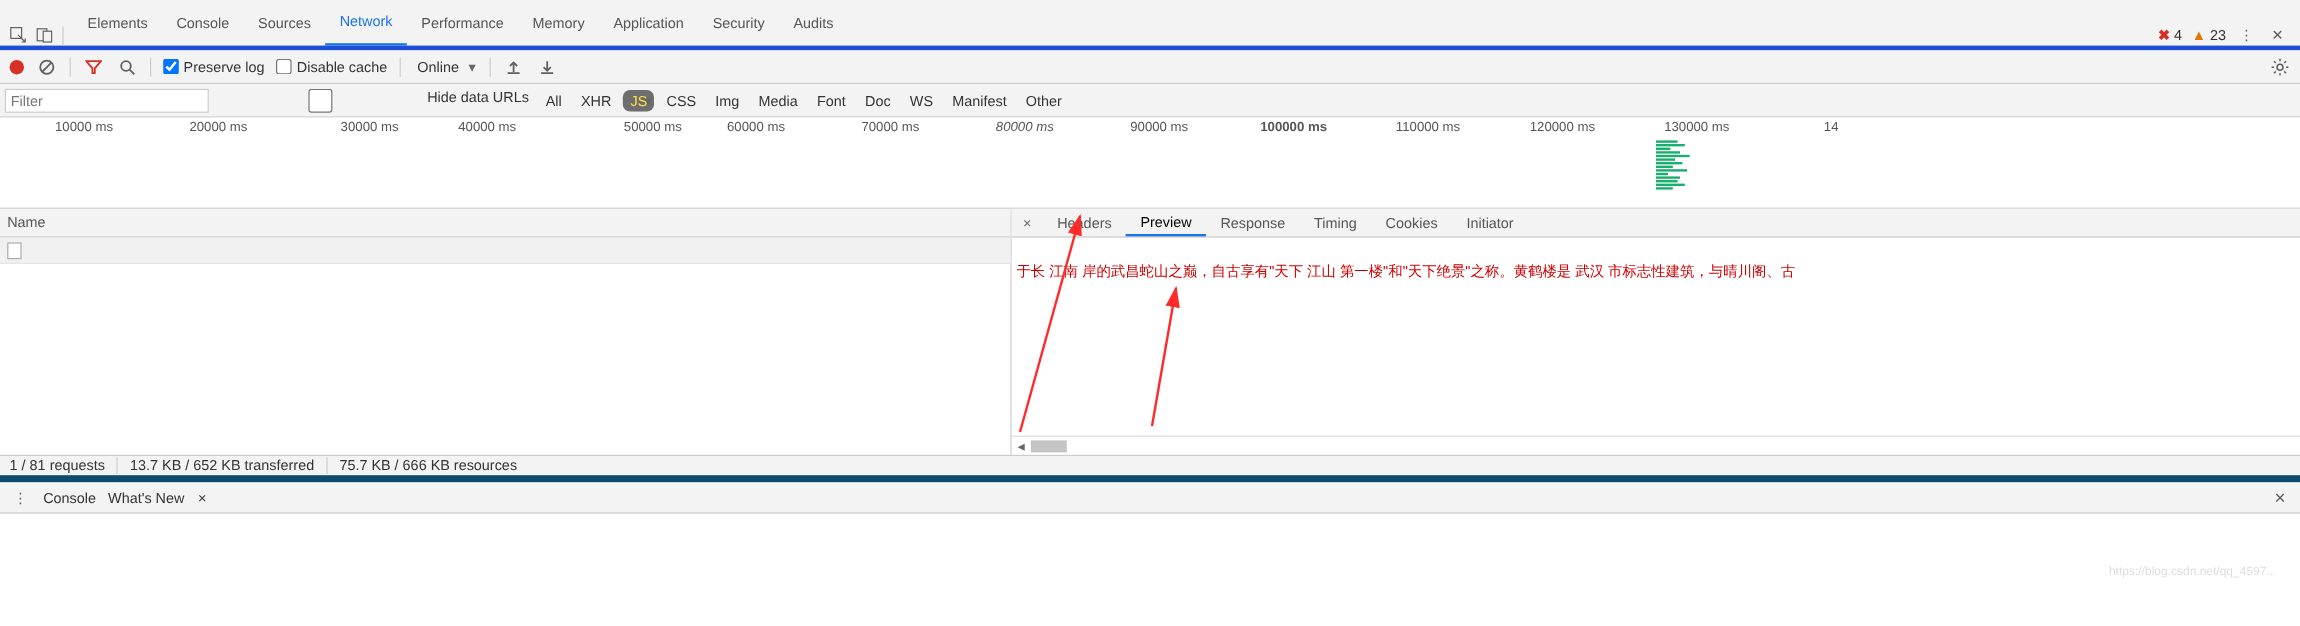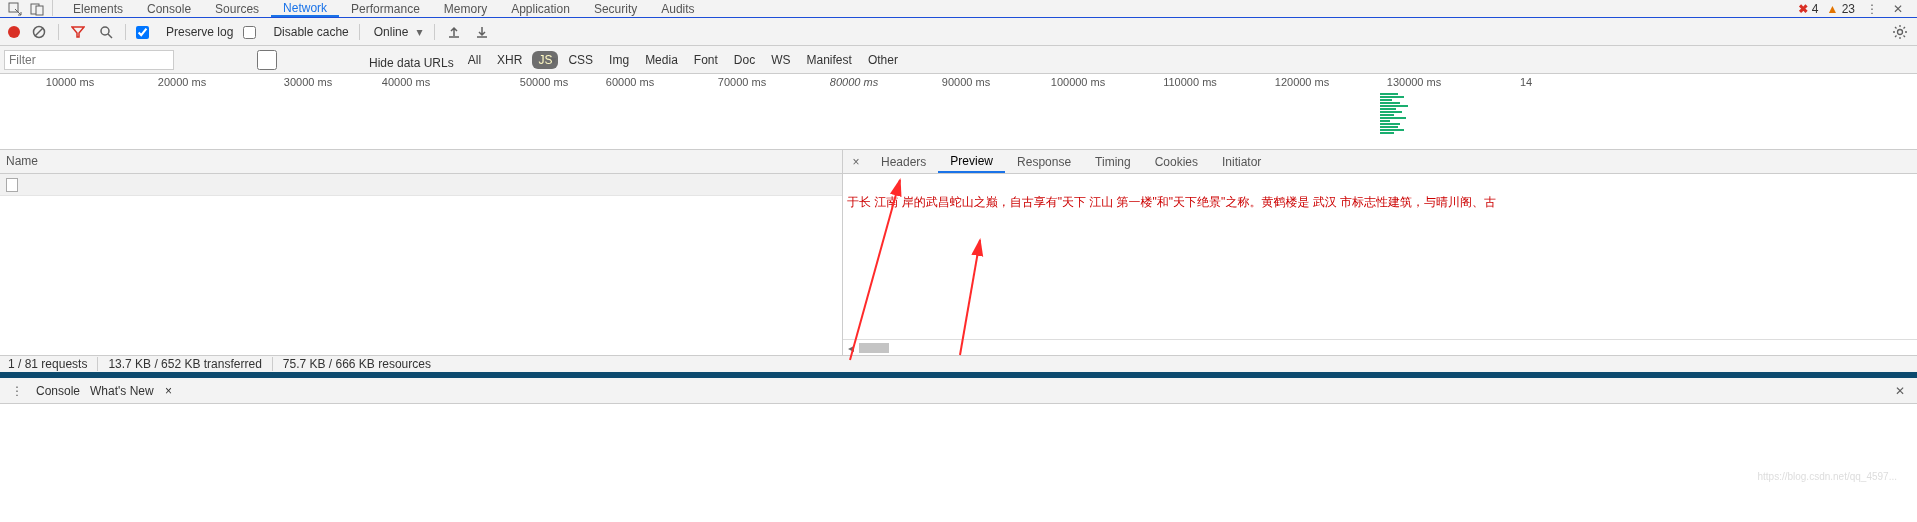--- a/index.html
+++ b/index.html
@@ -1,36 +1,36 @@
 <!DOCTYPE html>
 <html><head>
 <meta charset="utf-8">
 <style>
 *{box-sizing:border-box;margin:0;padding:0;font-family:"Segoe UI",Arial,sans-serif;font-size:12px;color:#333}
 body{background:#fff;width:1917px;height:522px;position:relative;overflow:hidden}
-.topbar{height:18px;border-bottom:1px solid #1d4ed8;display:flex;align-items:flex-start;background:#f3f3f3}
+.topbar{height:42px;border-bottom:4px solid #1d4ed8;display:flex;align-items:flex-end;background:#f3f3f3}
 .topbar .left{display:flex;align-items:center;gap:4px;padding:0 6px}
 .ico{display:inline-flex;align-items:center;justify-content:center;width:18px;height:18px;color:#606060}
 .tabs{display:flex;height:100%;margin-left:8px;flex:1}
 .tabs .tab{padding:0 12px;display:flex;align-items:center;cursor:pointer;color:#555}
 .tabs .tab.active{color:#1a73e8;border-bottom:2px solid #1a73e8}
 .topbar .right{display:flex;align-items:center;gap:8px;padding:0 10px}
 .err{color:#d93025;font-weight:bold}
 .warn{color:#e37400;font-weight:bold}
 .toolbar{height:28px;border-bottom:1px solid #ccc;display:flex;align-items:center;gap:10px;padding:0 8px;background:#f3f3f3}
 .rec{width:12px;height:12px;border-radius:50%;background:#d93025}
 .sep{width:1px;height:16px;background:#ccc}
-.chk{display:flex;align-items:flex-end;gap:17px}
+.chk{display:flex;align-items:flex-start;gap:4px}
 .sel{border:none;background:transparent;padding:2px 16px 2px 4px;position:relative}
 .sel::after{content:"▾";position:absolute;right:2px;color:#666}
 .filterbar{height:28px;border-bottom:1px solid #ccc;display:flex;align-items:center;gap:8px;padding:0 4px;background:#f3f3f3}
 .filterbar input{width:170px;height:20px;border:1px solid #ccc;padding:0 4px;background:#fff}
 .types{display:flex;gap:4px;}
 .types span{padding:2px 6px;cursor:pointer;color:#333}
-.types span.sel{background:#6e6e6e;color:#fef9c3;border-radius:6px}
+.types span.sel{background:#6e6e6e;color:#fde047;border-radius:6px}
 .timeline{height:76px;border-bottom:1px solid #ccc;position:relative;background:#fff}
 .tlabels{height:18px;display:flex;position:relative}
 .tlabels span{position:absolute;top:2px;color:#555;font-size:11px;transform:translateX(-50%)}
 .wf{position:absolute;left:1380px;top:18px;width:30px;height:54px}
 .wf i{display:block;height:2px;background:#1aae6f;margin:1px 0}
 .split{display:flex;height:206px;border-bottom:1px solid #ccc}
 .reqcol{width:843px;border-right:1px solid #ccc;display:flex;flex-direction:column}
 .reqhdr{height:24px;border-bottom:1px solid #ccc;padding:4px 6px;background:#f3f3f3;color:#555}
 .reqrow{height:22px;padding:3px 6px;display:flex;align-items:center;gap:6px;background:#f1f1f1;border-bottom:1px solid #e5e5e5}
 .fileico{width:12px;height:14px;border:1px solid #aaa;background:#fff}
@@ -165,21 +165,21 @@
   <div class="tlabels" id="tlabels">
       <span style="left: 70px;">10000 ms</span>
       <span style="left: 182px;">20000 ms</span>
       <span style="left: 308px;">30000 ms</span>
       <span style="left: 406px;">40000 ms</span>
       <span style="left: 544px;">50000 ms</span>
       <span style="left: 630px;">60000 ms</span>
       <span style="left: 742px;">70000 ms</span>
       <span style="left: 854px; font-style: italic;">80000 ms</span>
       <span style="left: 966px;">90000 ms</span>
-      <span style="left: 1078px;">100000 ms</span>
+      <span style="left: 1078px; font-weight: bold;">100000 ms</span>
       <span style="left: 1190px;">110000 ms</span>
       <span style="left: 1302px;">120000 ms</span>
       <span style="left: 1414px;">130000 ms</span>
       <span style="left: 1526px;">14</span>
     </div>
   <div class="wf">
     <i style="width:18px"></i>
       <i style="width:24px"></i>
       <i style="width:12px"></i>
       <i style="width:20px"></i>

